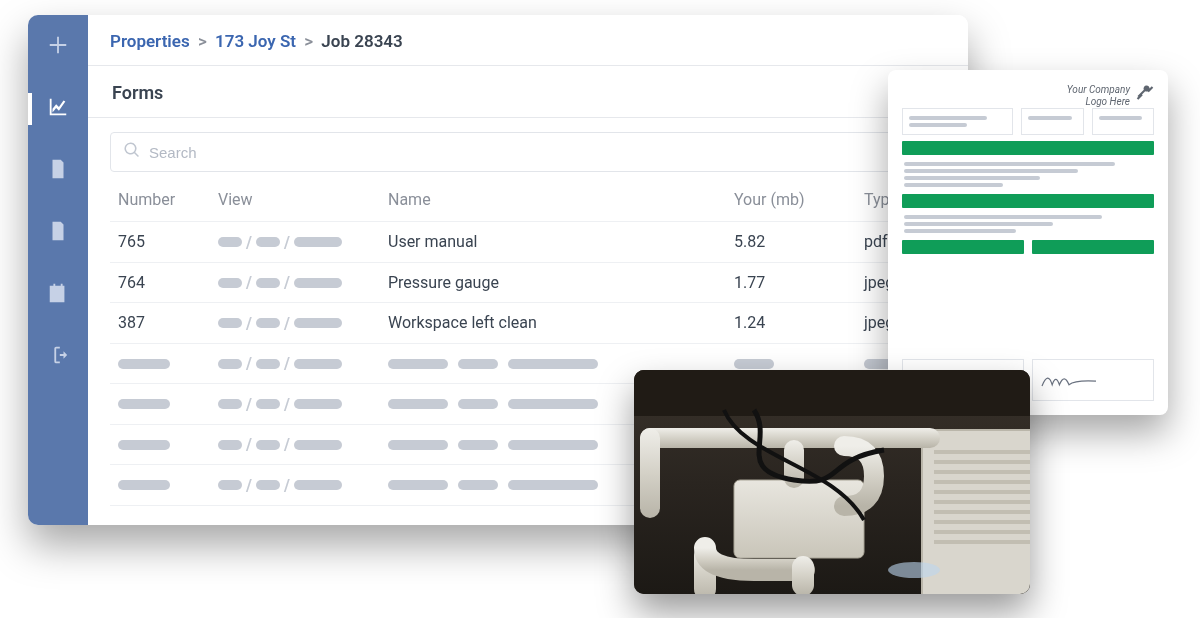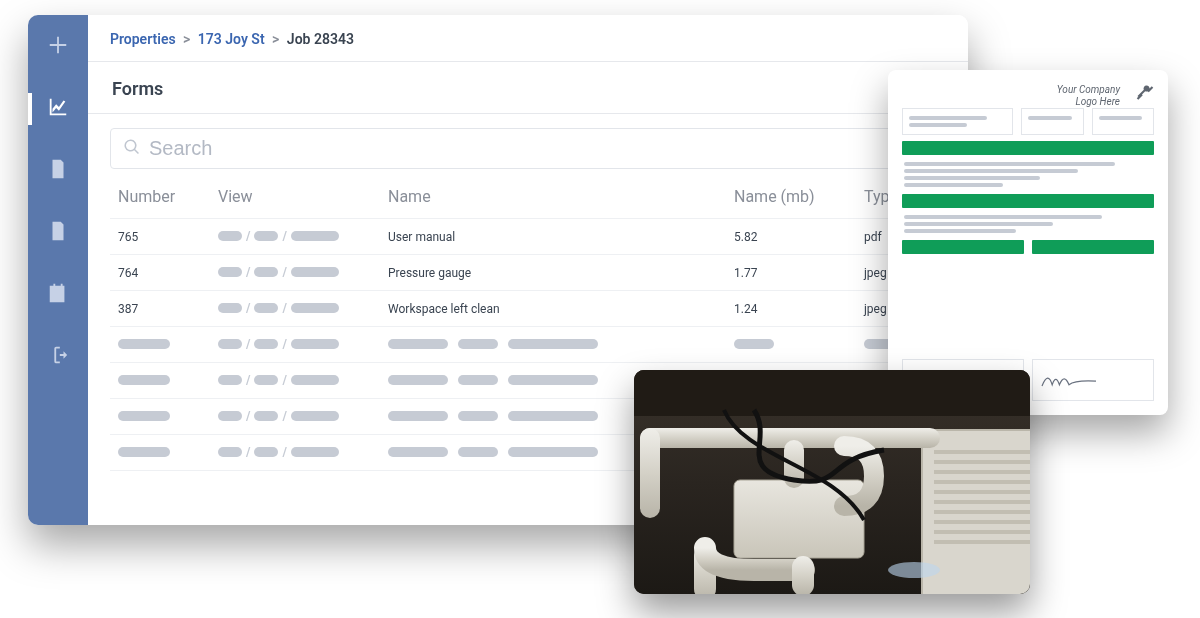--- a/index.html
+++ b/index.html
@@ -64,21 +64,21 @@
   }
   .sidebar-item svg { width: 22px; height: 22px; fill: currentColor; }
   .main {
     flex: 1;
     display: flex;
     flex-direction: column;
     background: #fff;
   }
   .breadcrumb {
     padding: 16px 22px 14px;
-    font-size: 14px;
+    font-size: 17px;
     font-weight: 600;
     border-bottom: 1px solid #e6e8ec;
     color: #8a8f99;
   }
   .breadcrumb .link { color: #3b66b0; cursor: pointer; }
   .breadcrumb .sep { color: #8a8f99; margin: 0 4px; }
   .breadcrumb .cur { color: #3a4451; }
   .tabs {
     display: flex;
     gap: 42px;
@@ -109,21 +109,21 @@
     gap: 8px;
     border: 1px solid #e2e5ea;
     border-radius: 4px;
     padding: 8px 12px;
     color: #b3b9c4;
   }
   .search svg { width: 18px; height: 18px; fill: #c0c6d0; }
   .search input {
     border: none;
     outline: none;
-    font-size: 20px;
+    font-size: 15px;
     color: #6a7280;
     flex: 1;
     background: transparent;
   }
   .search input::placeholder { color: #b3b9c4; }
   .table {
     width: 100%;
     border-collapse: collapse;
     margin-top: 6px;
     table-layout: fixed;
@@ -131,21 +131,21 @@
   .table th {
     text-align: left;
     font-weight: 400;
     color: #8a8f99;
     font-size: 16px;
     padding: 12px 8px;
     border-bottom: 1px solid #eef0f3;
   }
   .table td {
     padding: 10px 8px;
-    font-size: 12px;
+    font-size: 16px;
     color: #3a4451;
     border-bottom: 1px solid #eef0f3;
   }
   .col-num { width: 100px; }
   .col-date { width: 170px; }
   .col-name { width: auto; }
   .col-size { width: 130px; }
   .col-type { width: 90px; }
   .skel {
     display: inline-block;
@@ -175,21 +175,21 @@
     box-shadow: 0 18px 36px rgba(0,0,0,0.35);
     padding: 14px;
     display: flex;
     flex-direction: column;
     font-size: 10px;
   }
   .report-head {
     display: flex;
     justify-content: flex-end;
     align-items: flex-start;
-    gap: 16px;
+    gap: 6px;
   }
   .report-head .lbl {
     text-align: right;
     color: #5f6670;
     font-style: italic;
     line-height: 1.2;
   }
   .report-head svg { width: 18px; height: 18px; fill:#5f6670; }
   .report-title {
     text-align: center;
@@ -319,21 +319,21 @@
               <col class="col-date">
               <col class="col-name">
               <col class="col-size">
               <col class="col-type">
           </colgroup>
           <thead>
             <tr>
               <th>Number</th>
               <th>View</th>
               <th>Name</th>
-              <th>Name (mb)</th>
+              <th>Your (mb)</th>
               <th>Type</th>
             </tr>
           </thead>
           <tbody id="tbody">
               <tr>
                 <td>765</td>
                 <td><span class="skel-date">
                     <span class="p a"></span>
                     <span class="sl">/</span>
                     <span class="p b"></span>

